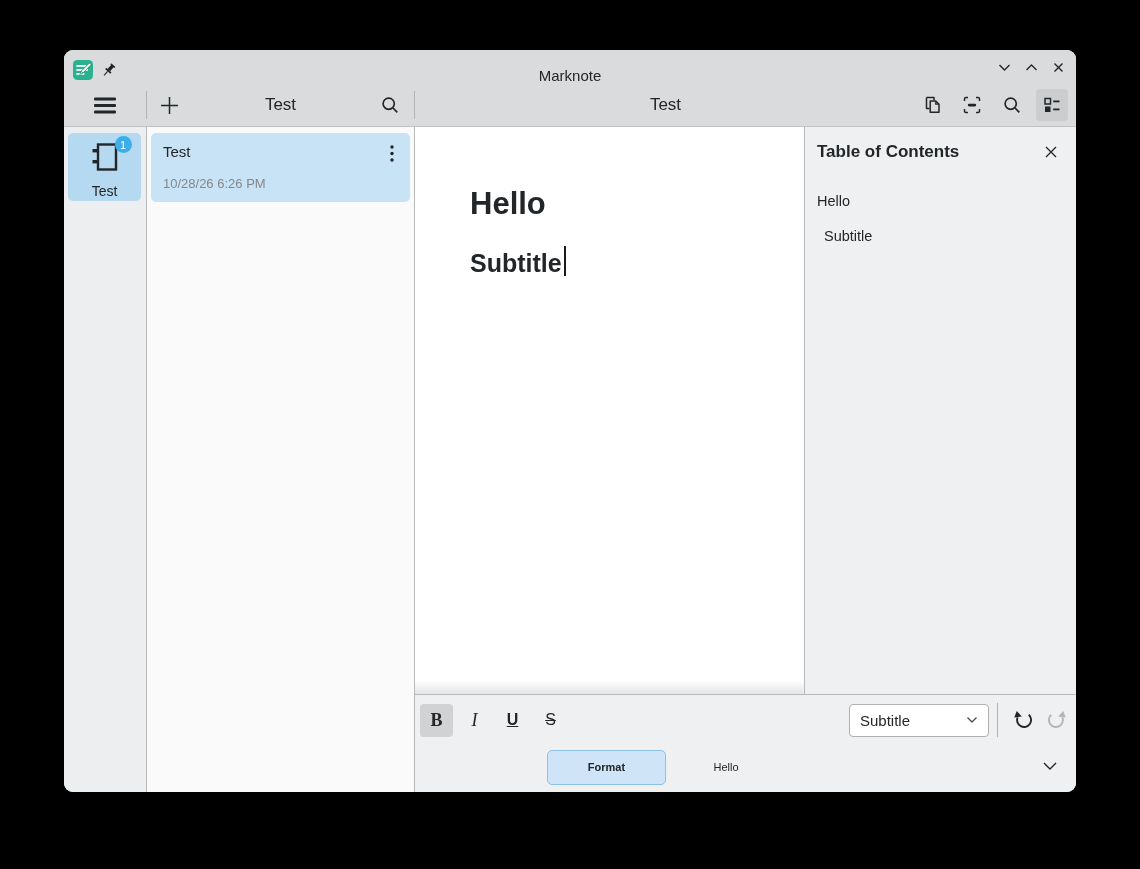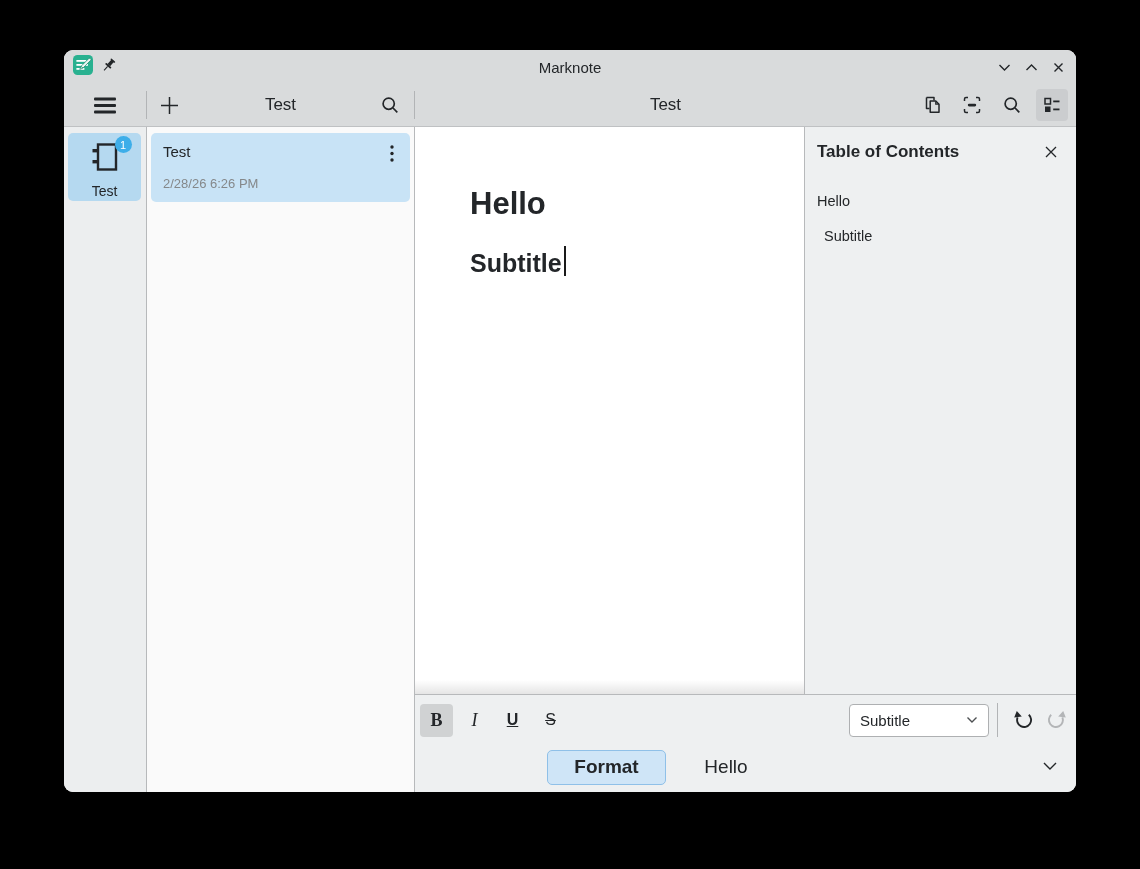--- a/index.html
+++ b/index.html
@@ -1,20 +1,20 @@
 <!DOCTYPE html>
 <html><head>
 <meta charset="utf-8">
 <style>
   * { box-sizing: border-box; margin: 0; padding: 0; }
   html,body { width:1140px; height:869px; background:#000; font-family:"Liberation Sans","DejaVu Sans",sans-serif; color:#232629; overflow:hidden; }
   .window { position:absolute; left:64px; top:50px; width:1012px; height:742px; background:#fff; border-radius:9px; overflow:hidden; display:flex; flex-direction:column; }
 
   
-  .titlebar { height:34px; background:#d9dbdc; position:relative; display:flex; align-items:center; flex:none; }
+  .titlebar { height:34px; background:#d9dbdc; position:relative; display:flex; align-items:flex-end; flex:none; }
   .titlebar-left { display:flex; align-items:center; gap:8px; padding-left:9px; z-index:2; }
   .titlebar-title { position:absolute; left:0; right:0; text-align:center; font-size:15px; color:#232629; }
   .titlebar-controls { position:absolute; right:10px; top:0; bottom:0; display:flex; align-items:center; gap:11px; z-index:2; }
   .tb-ctl { width:16px; height:16px; display:flex; align-items:center; justify-content:center; cursor:default; }
 
   
   .toolbar { height:43px; background:#d9dbdc; display:flex; align-items:center; border-bottom:1px solid #bfc1c3; flex:none; }
   .tb-sect1 { width:82px; display:flex; align-items:center; justify-content:center; align-self:stretch; }
   .tb-sect2 { width:267px; display:flex; align-items:center; align-self:stretch; position:relative; }
   .tb-sect3 { flex:1; display:flex; align-items:center; align-self:stretch; }
@@ -67,21 +67,21 @@
   .fmt-bold { font-weight:bold; }
   .fmt-italic { font-style:italic; }
   .fmt-underline { text-decoration:underline; font-family:"Liberation Sans",sans-serif; font-size:16px; font-weight:bold;}
   .fmt-strike { text-decoration:line-through; font-family:"Liberation Sans",sans-serif; font-size:16px; }
   .fmt-spacer { flex:1; }
   .style-select { width:140px; height:33px; background:#fff; border:1px solid #aeb0b2; border-radius:4px; display:flex; align-items:center; justify-content:space-between; padding:0 10px; font-size:15px; color:#232629; }
   .fmt-row .vsep2 { width:1px; height:34px; background:#b2b4b6; margin:0 8px; }
   .icon-btn34 { width:34px; height:34px; display:flex; align-items:center; justify-content:center; border-radius:4px; }
 
   .tabs-row { position:absolute; top:54px; left:132px; height:36px; display:flex; align-items:center; }
-  .tab-slot { width:120px; height:35px; display:flex; align-items:center; justify-content:center; font-size:19px; color:#232629; }
+  .tab-slot { width:120px; height:35px; display:flex; align-items:center; justify-content:center; font-size:11px; color:#232629; }
   .tab-slot.active { background:#cfe5f7; border:1px solid #8fc0e8; border-radius:5px; font-weight:bold; width:119px; }
   .tabs-chevron { position:absolute; top:58px; right:13px; width:26px; height:26px; display:flex; align-items:center; justify-content:center; }
 </style>
 </head>
 <body>
 
 <div class="window">
 
   <div class="titlebar">
     <div class="titlebar-title">Marknote</div>
@@ -206,21 +206,21 @@
           <span class="nb-badge">1</span>
         </div>
         <span class="nb-label">Test</span>
       </div>
     </div>
     <div class="vline"></div>
 
     <div class="note-list">
       <div class="note-item">
         <span class="note-title">Test</span>
-        <span class="note-time">2/28/26 6:26 PM</span>
+        <span class="note-time">10/28/26 6:26 PM</span>
         <span class="note-kebab">
           <svg width="4" height="17" viewBox="0 0 4 17">
             <circle cx="2" cy="2" r="1.7" fill="#232629"></circle>
             <circle cx="2" cy="8.5" r="1.7" fill="#232629"></circle>
             <circle cx="2" cy="15" r="1.7" fill="#232629"></circle>
           </svg>
         </span>
       </div>
     </div>
     <div class="vline"></div>

